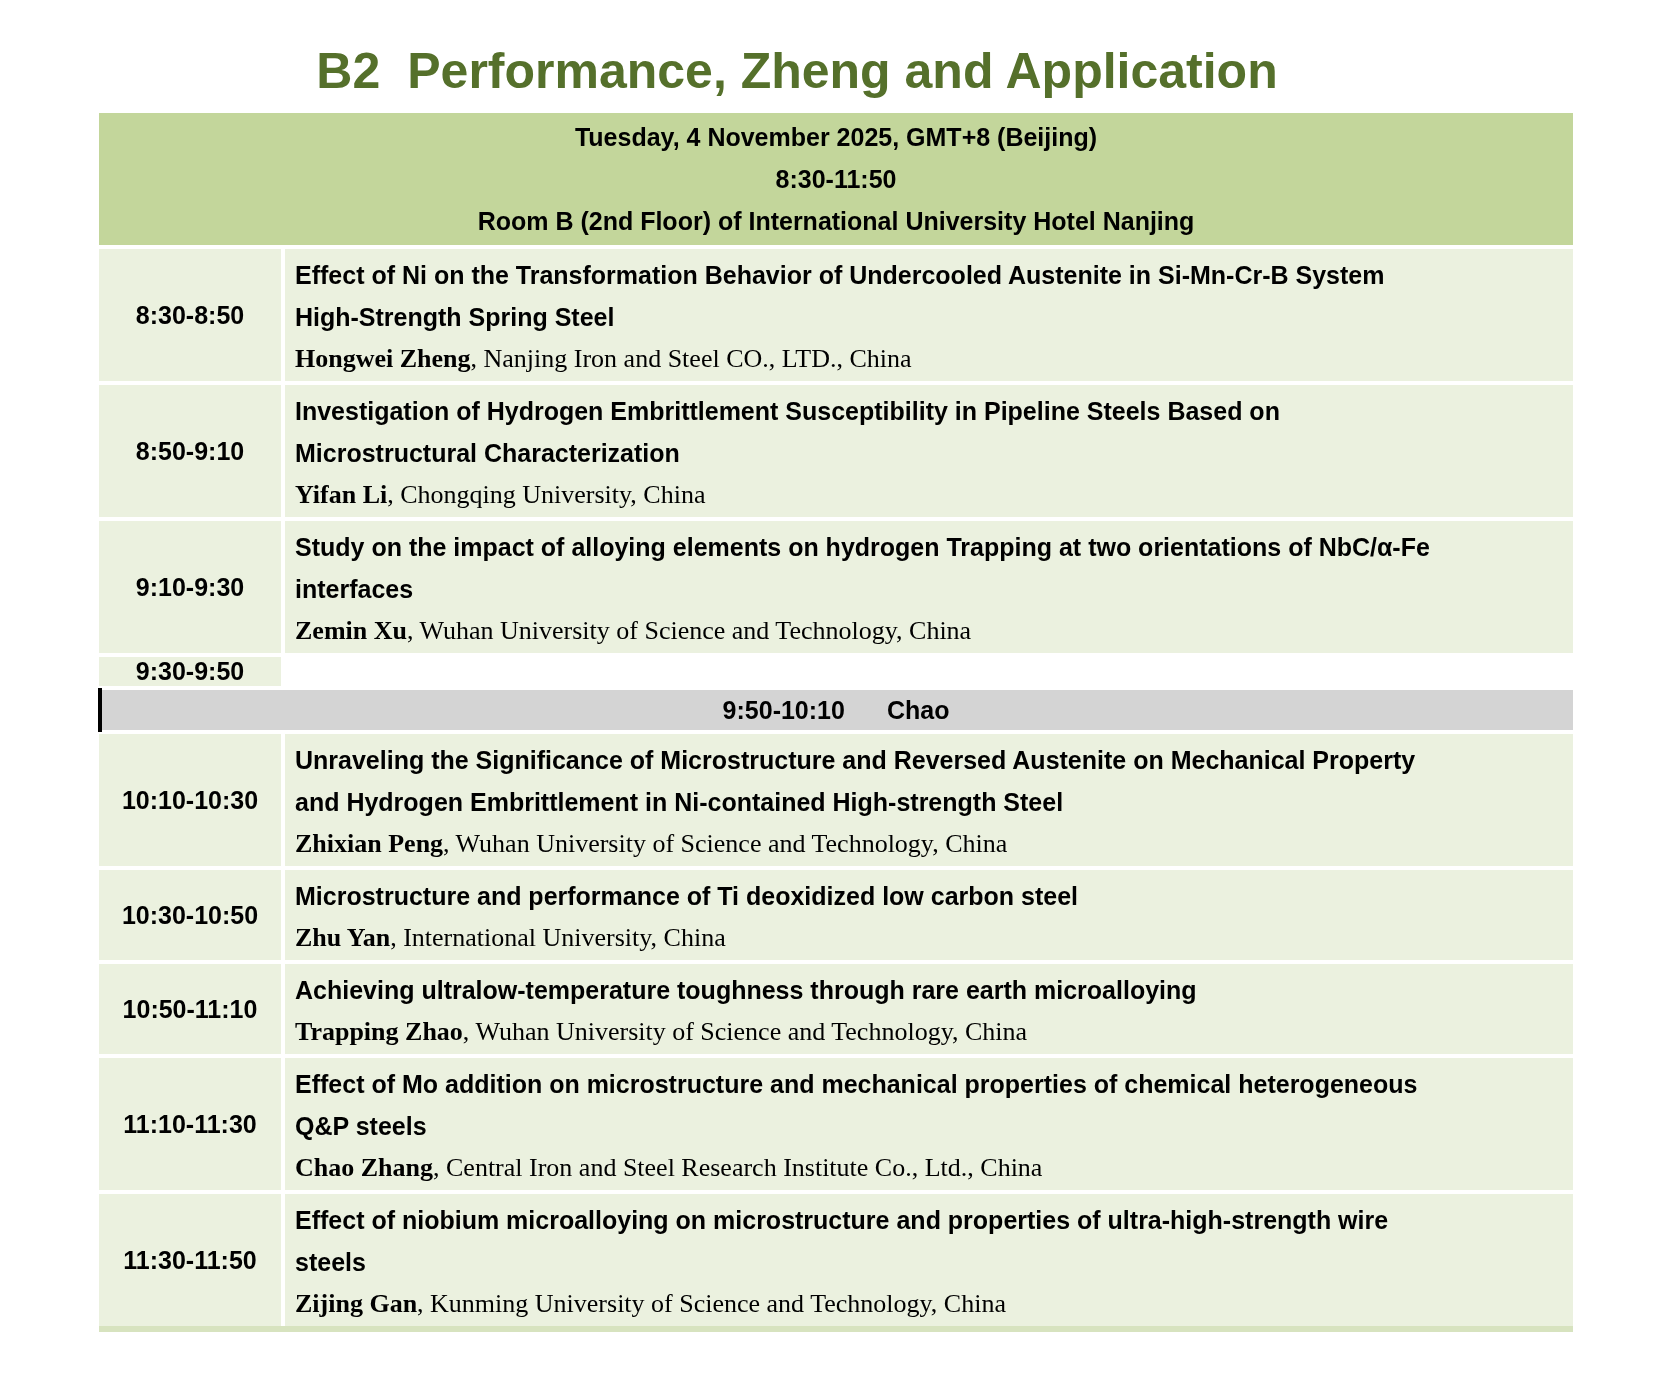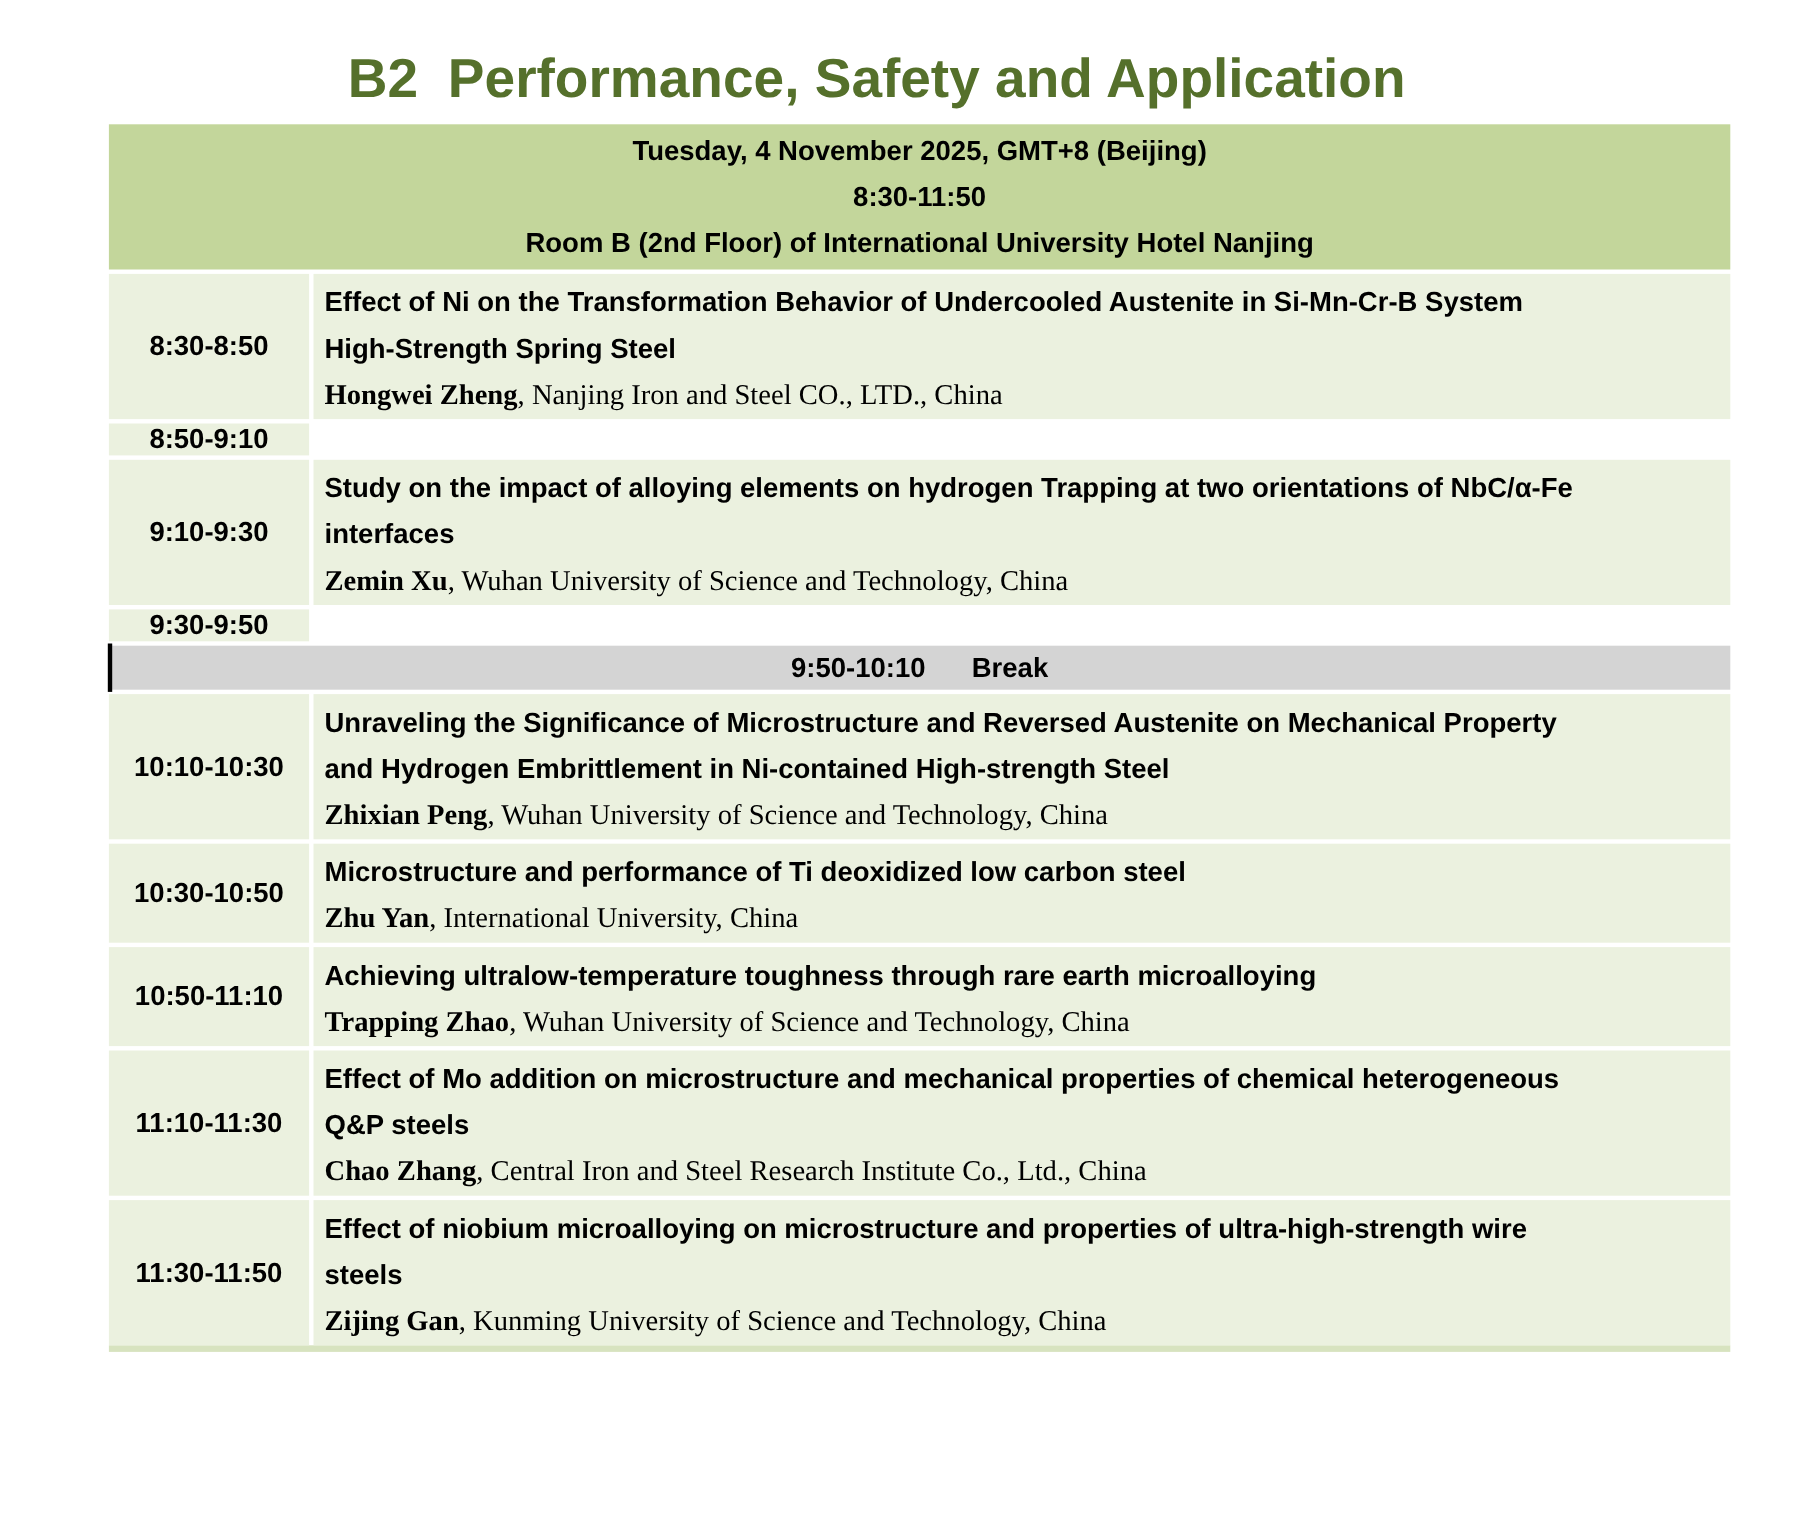--- a/index.html
+++ b/index.html
@@ -96,60 +96,65 @@
     height: 6px;
     background: var(--bottom_strip_green);
     margin-top: 0;
   }
 </style>
 </head>
 <body>
 
 <div class="page">
 
-  <h1 class="page-title"><span class="session-code">B2</span><span>Performance, Safety and Application</span></h1>
+  <h1 class="page-title"><span class="session-code">B2</span><span>Performance, Zheng and Application</span></h1>
 
   <div class="schedule-table">
 
     <div class="table-header">
       <div>Tuesday, 4 November 2025, GMT+8 (Beijing)</div>
       <div>8:30-11:50</div>
       <div>Room B (2nd Floor) of International University Hotel Nanjing</div>
     </div>
 
     <div class="row">
       <div class="time-cell">8:30-8:50</div>
       <div class="detail-cell">
         <div class="talk-title">Effect of Ni on the Transformation Behavior of Undercooled Austenite in Si-Mn-Cr-B System
 High-Strength Spring Steel</div>
         <div class="talk-speaker"><span class="speaker-name">Hongwei Zheng</span><span>, Nanjing Iron and Steel CO., LTD., China</span></div>
       </div>
     </div>
 
     <div class="row">
       <div class="time-cell">8:50-9:10</div>
+      <div class="detail-cell">
+        <div class="talk-title">Investigation of Hydrogen Embrittlement Susceptibility in Pipeline Steels Based on
+Microstructural Characterization</div>
+        <div class="talk-speaker"><span class="speaker-name">Yifan Li</span><span>, Chongqing University, China</span></div>
+      </div>
     </div>
 
     <div class="row">
       <div class="time-cell">9:10-9:30</div>
       <div class="detail-cell">
         <div class="talk-title">Study on the impact of alloying elements on hydrogen Trapping at two orientations of NbC/α-Fe
 interfaces</div>
         <div class="talk-speaker"><span class="speaker-name">Zemin Xu</span><span>, Wuhan University of Science and Technology, China</span></div>
       </div>
     </div>
 
     <div class="row">
       <div class="time-cell">9:30-9:50</div>
     </div>
 
     <div class="break-row">
       <span class="cursor-artifact"></span>
       <span class="break-time">9:50-10:10</span>
-      <span>Break</span>
+      <span>Chao</span>
     </div>
 
     <div class="row">
       <div class="time-cell">10:10-10:30</div>
       <div class="detail-cell">
         <div class="talk-title">Unraveling the Significance of Microstructure and Reversed Austenite on Mechanical Property
 and Hydrogen Embrittlement in Ni-contained High-strength Steel</div>
         <div class="talk-speaker"><span class="speaker-name">Zhixian Peng</span><span>, Wuhan University of Science and Technology, China</span></div>
       </div>
     </div>

